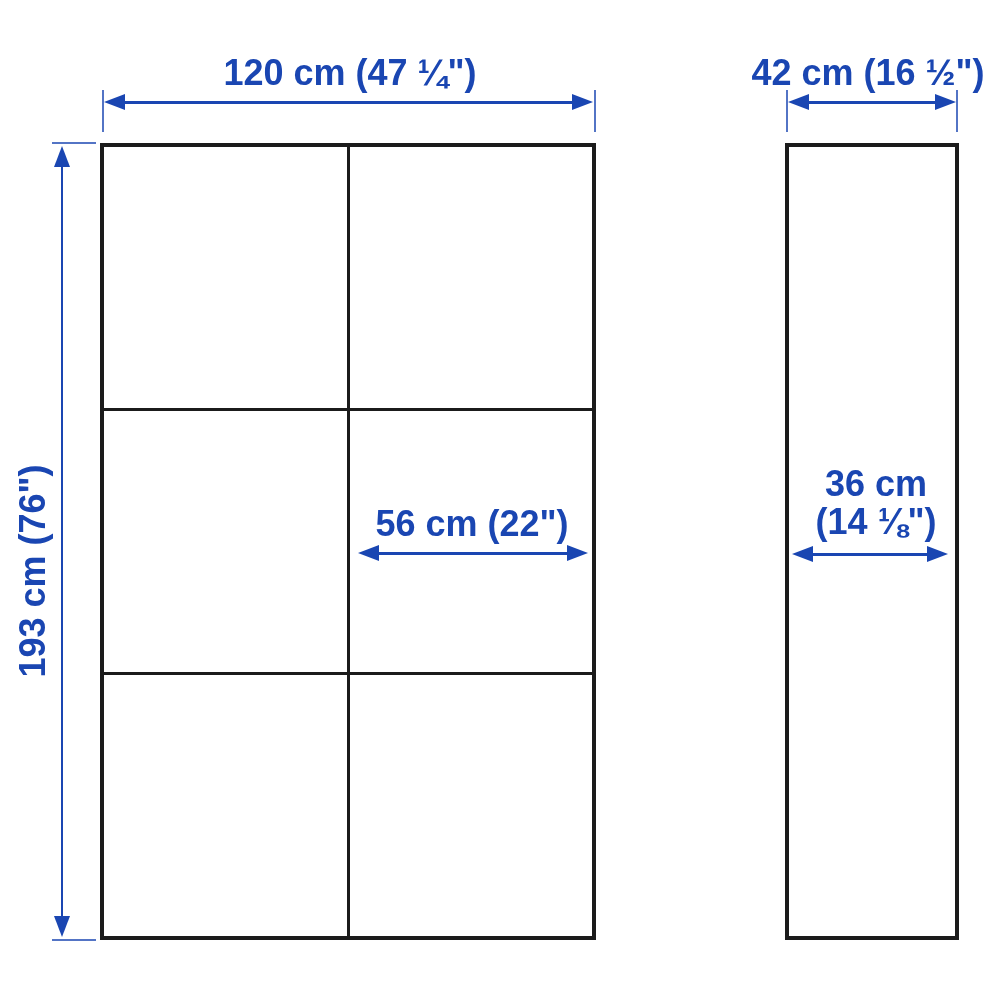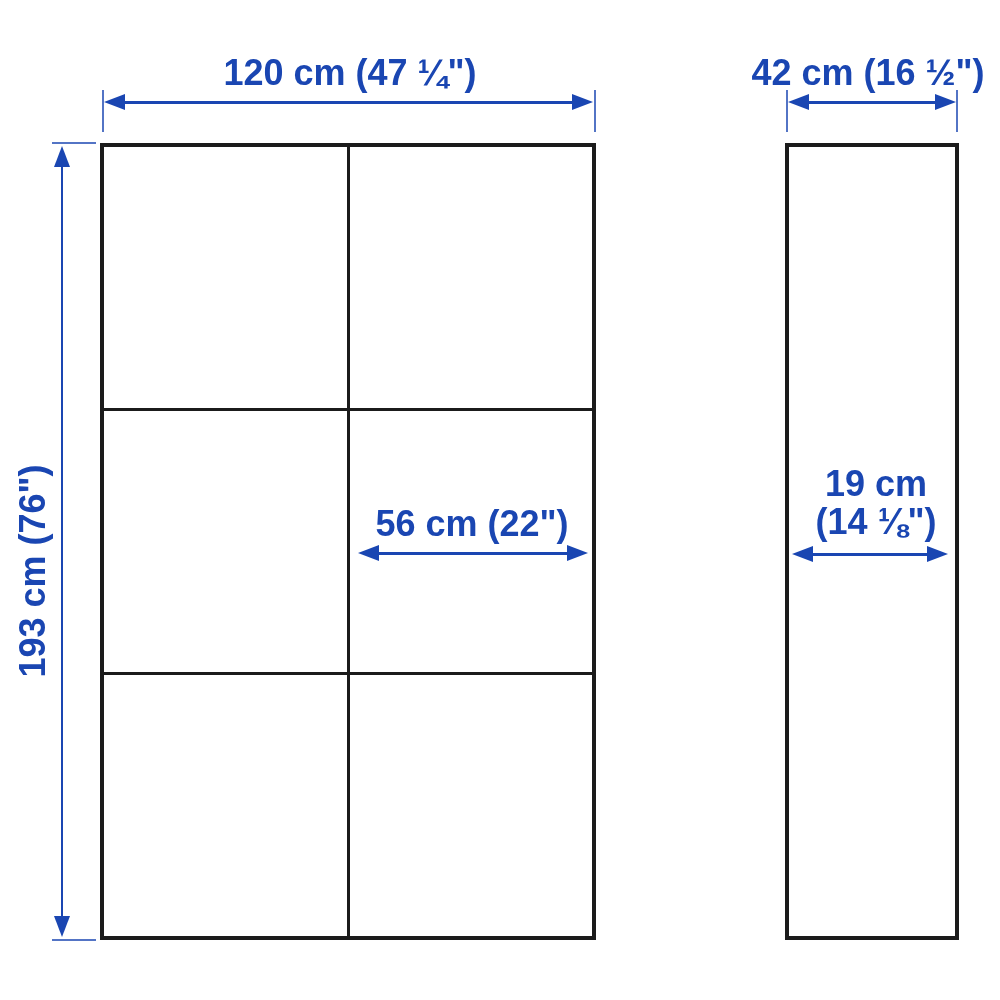--- a/index.html
+++ b/index.html
@@ -96,21 +96,21 @@
   </div>
 
   <div class="dim-label" style="left:322px;top:504px;width:300px;">56 cm (22")</div>
   <div class="hdim" style="left:358px;top:553px;width:230px;">
     <span class="ah left"></span>
     <span class="line"></span>
     <span class="ah right"></span>
   </div>
 
   <div class="dim-label two-line" style="left:776px;top:465px;width:200px;">
-    <span>19 cm</span><br>
+    <span>36 cm</span><br>
     <span>(14 ⅛")</span>
   </div>
   <div class="hdim" style="left:792px;top:554px;width:156px;">
     <span class="ah left"></span>
     <span class="line"></span>
     <span class="ah right"></span>
   </div>
 
 </div>
 

